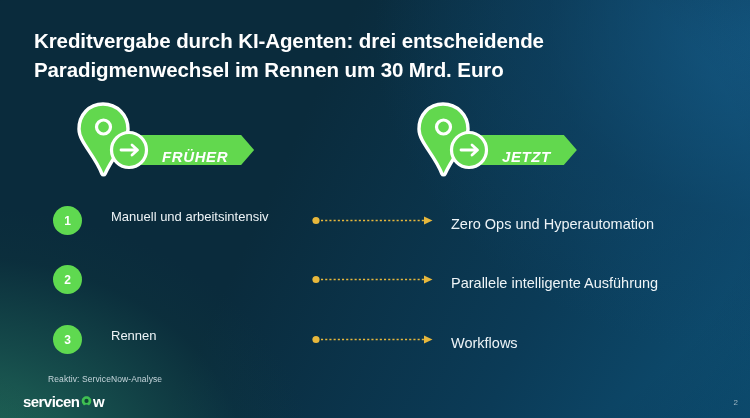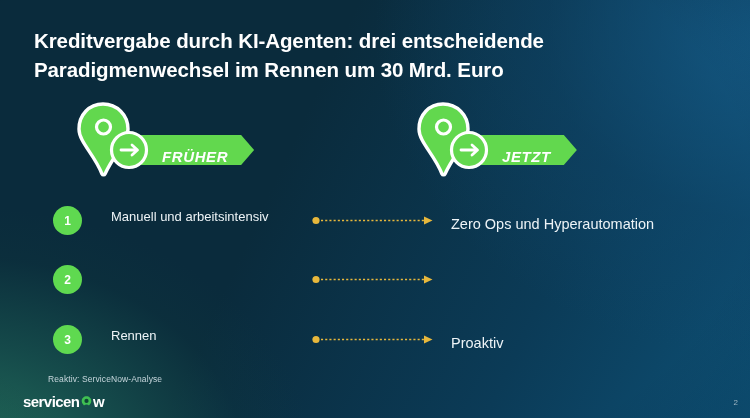--- a/index.html
+++ b/index.html
@@ -199,31 +199,32 @@
     <div class="right-label">Zero Ops und Hyperautomation</div>
   </div>
 
   <div class="row r2">
     <div class="badge">2</div>
     <svg class="connector" viewBox="0 0 124 13">
       <circle cx="4" cy="6.5" r="3.6" fill="#e8b83c"></circle>
       <line x1="9" y1="6.5" x2="113" y2="6.5" stroke="#e8b83c" stroke-width="1.6" stroke-dasharray="2.1 2.1"></line>
       <path d="M112 2.6 L120.5 6.5 L112 10.4 Z" fill="#e8b83c"></path>
     </svg>
+    <div class="right-label">Parallele intelligente Ausführung</div>
   </div>
 
   <div class="row r3">
     <div class="badge">3</div>
     <div class="left-label">Rennen</div>
     <svg class="connector" viewBox="0 0 124 13">
       <circle cx="4" cy="6.5" r="3.6" fill="#e8b83c"></circle>
       <line x1="9" y1="6.5" x2="113" y2="6.5" stroke="#e8b83c" stroke-width="1.6" stroke-dasharray="2.1 2.1"></line>
       <path d="M112 2.6 L120.5 6.5 L112 10.4 Z" fill="#e8b83c"></path>
     </svg>
-    <div class="right-label">Proaktiv</div>
+    <div class="right-label">Workflows</div>
   </div>
 
   <div class="source">Reaktiv: ServiceNow-Analyse</div>
 
   <div class="logo">
     <span class="logo-text">servicen</span>
     <svg width="13" height="13" viewBox="0 0 13 13" style="margin:0 0.4px 0 0.2px;">
       <path d="M6.5 1.2 C9.2 1.2 11.3 3.3 11.3 6 C11.3 7.2 10.9 8.2 10.2 9 L9.0 10.4 C8.4 9.9 7.5 9.6 6.5 9.6 C5.5 9.6 4.6 9.9 4.0 10.4 L2.8 9 C2.1 8.2 1.7 7.2 1.7 6 C1.7 3.3 3.8 1.2 6.5 1.2 Z" fill="#3fbf52"></path>
       <circle cx="6.5" cy="5.9" r="2.1" fill="#0e4536"></circle>
     </svg>

